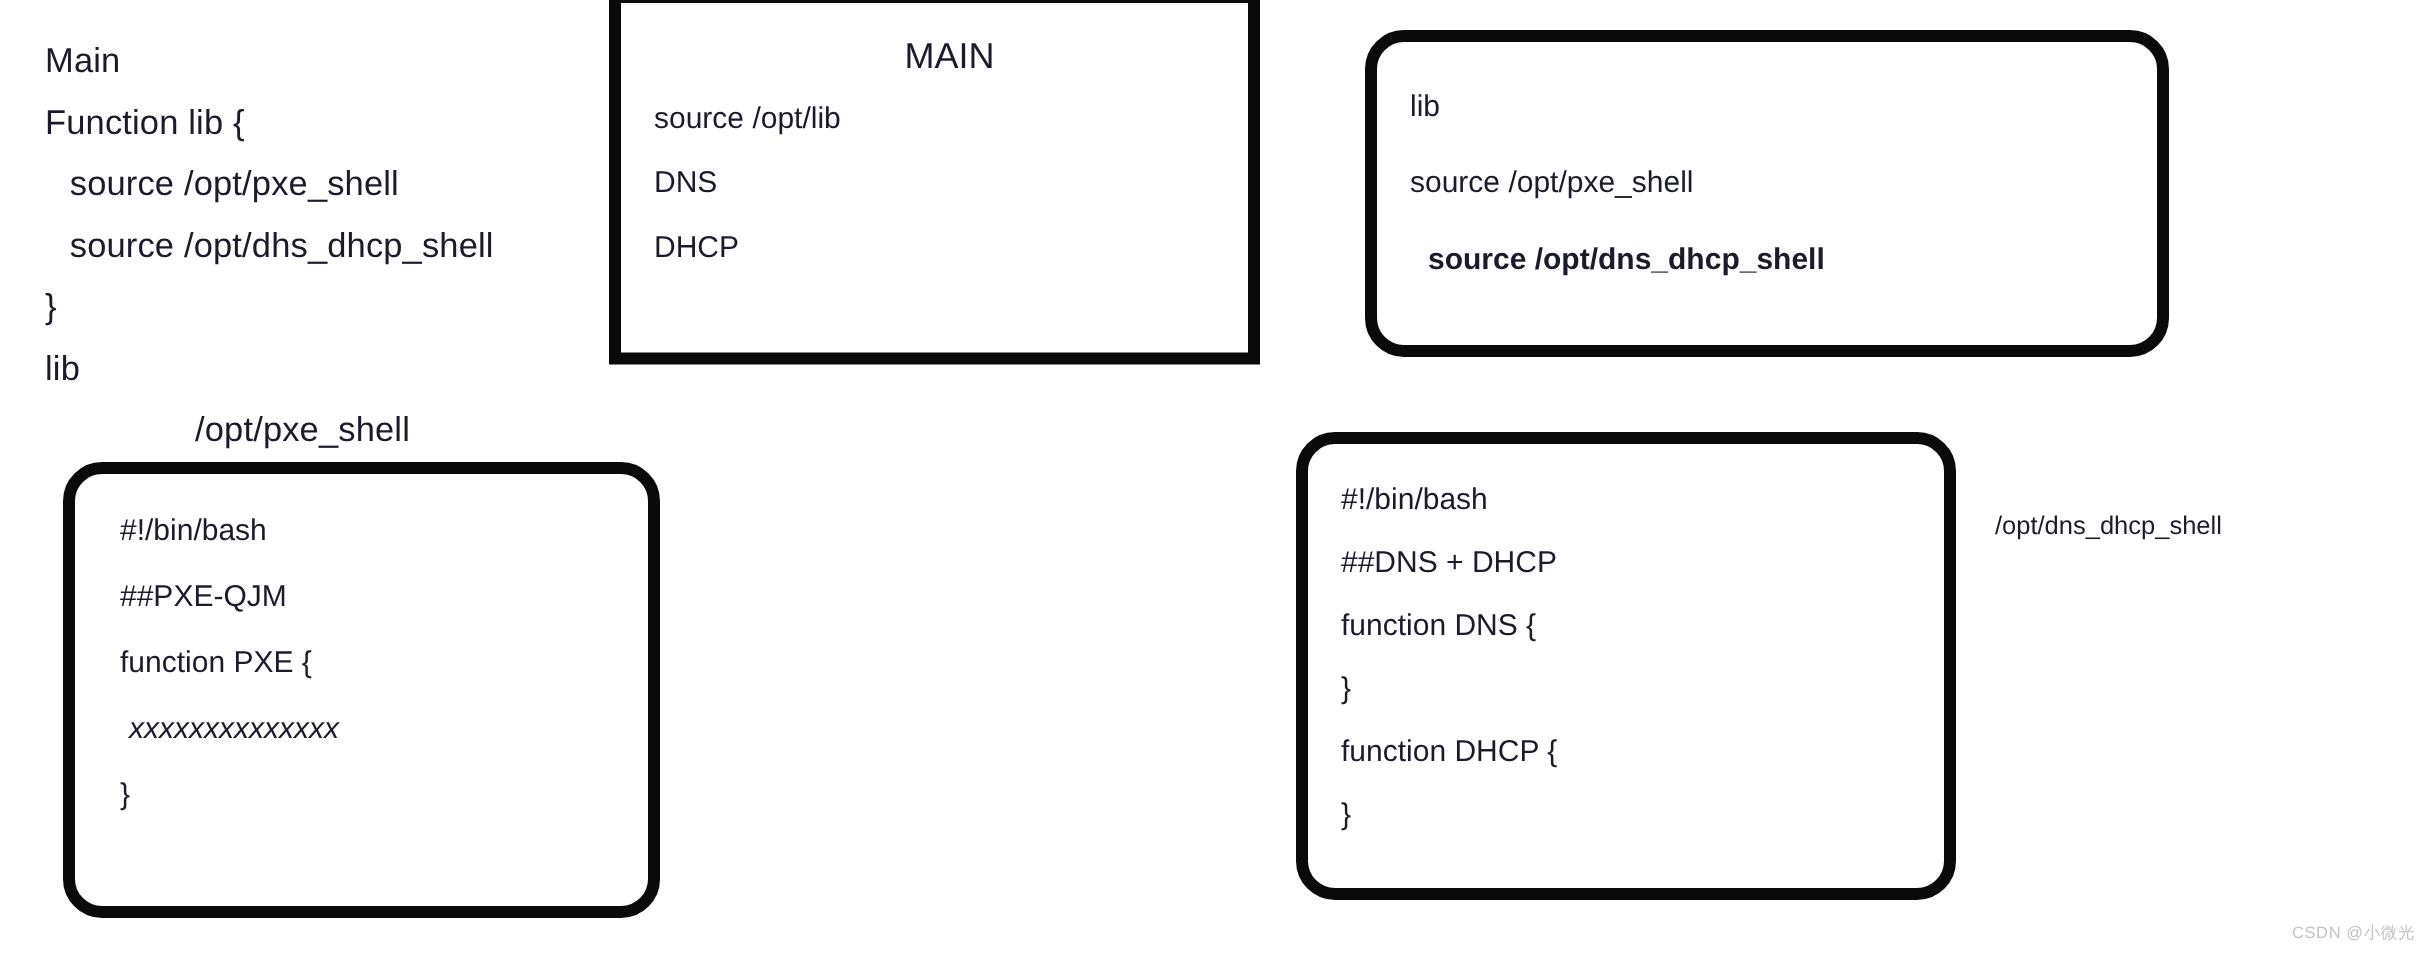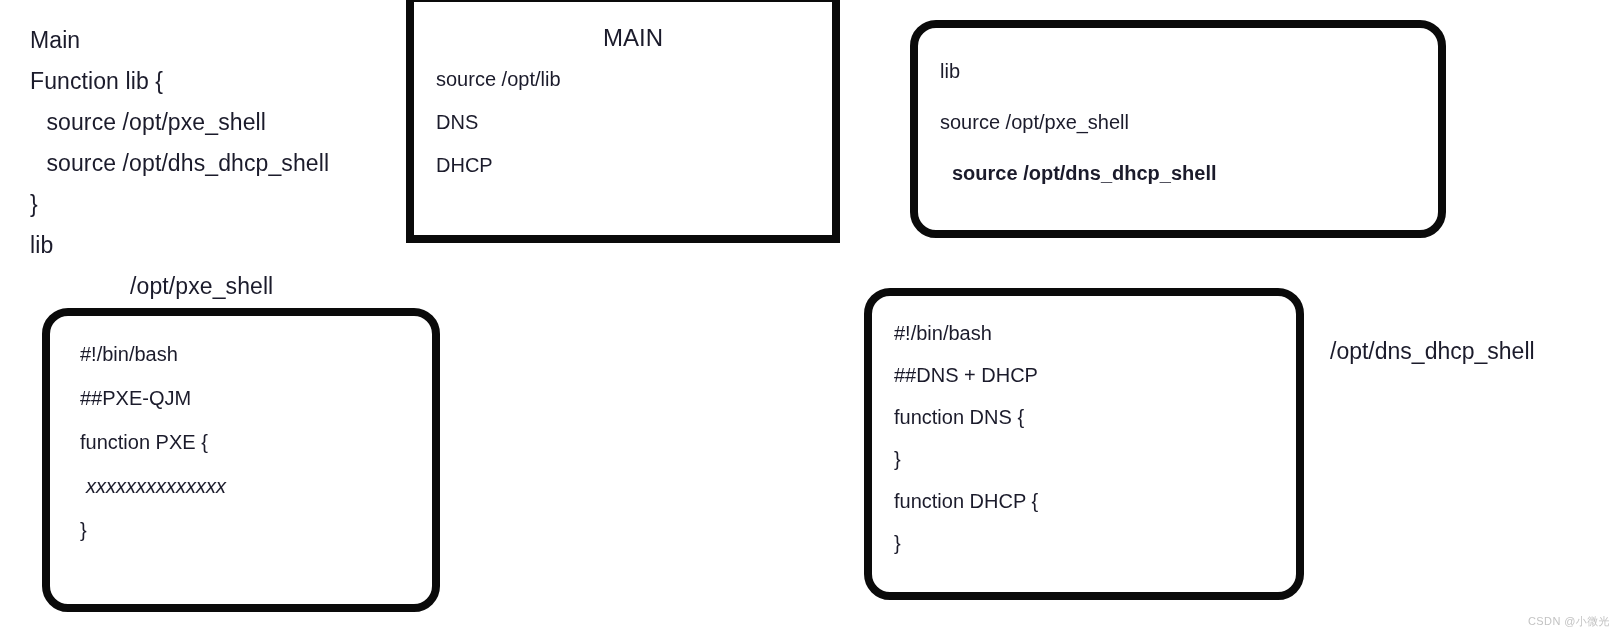--- a/index.html
+++ b/index.html
@@ -106,21 +106,21 @@
     height: 312px;
   }
   #dns-box .box-inner { padding: 16px 22px 0 22px; }
   #dns-box .box-line { line-height: 42px; }
 
   
   .side-label {
     position: absolute;
     left: 1330px;
     top: 336px;
-    font-size: 23px;
+    font-size: 17px;
     line-height: 30px;
     white-space: pre;
     color: #1b1b2b;
   }
 
   
   .watermark {
     position: absolute;
     right: 14px;
     bottom: 10px;

